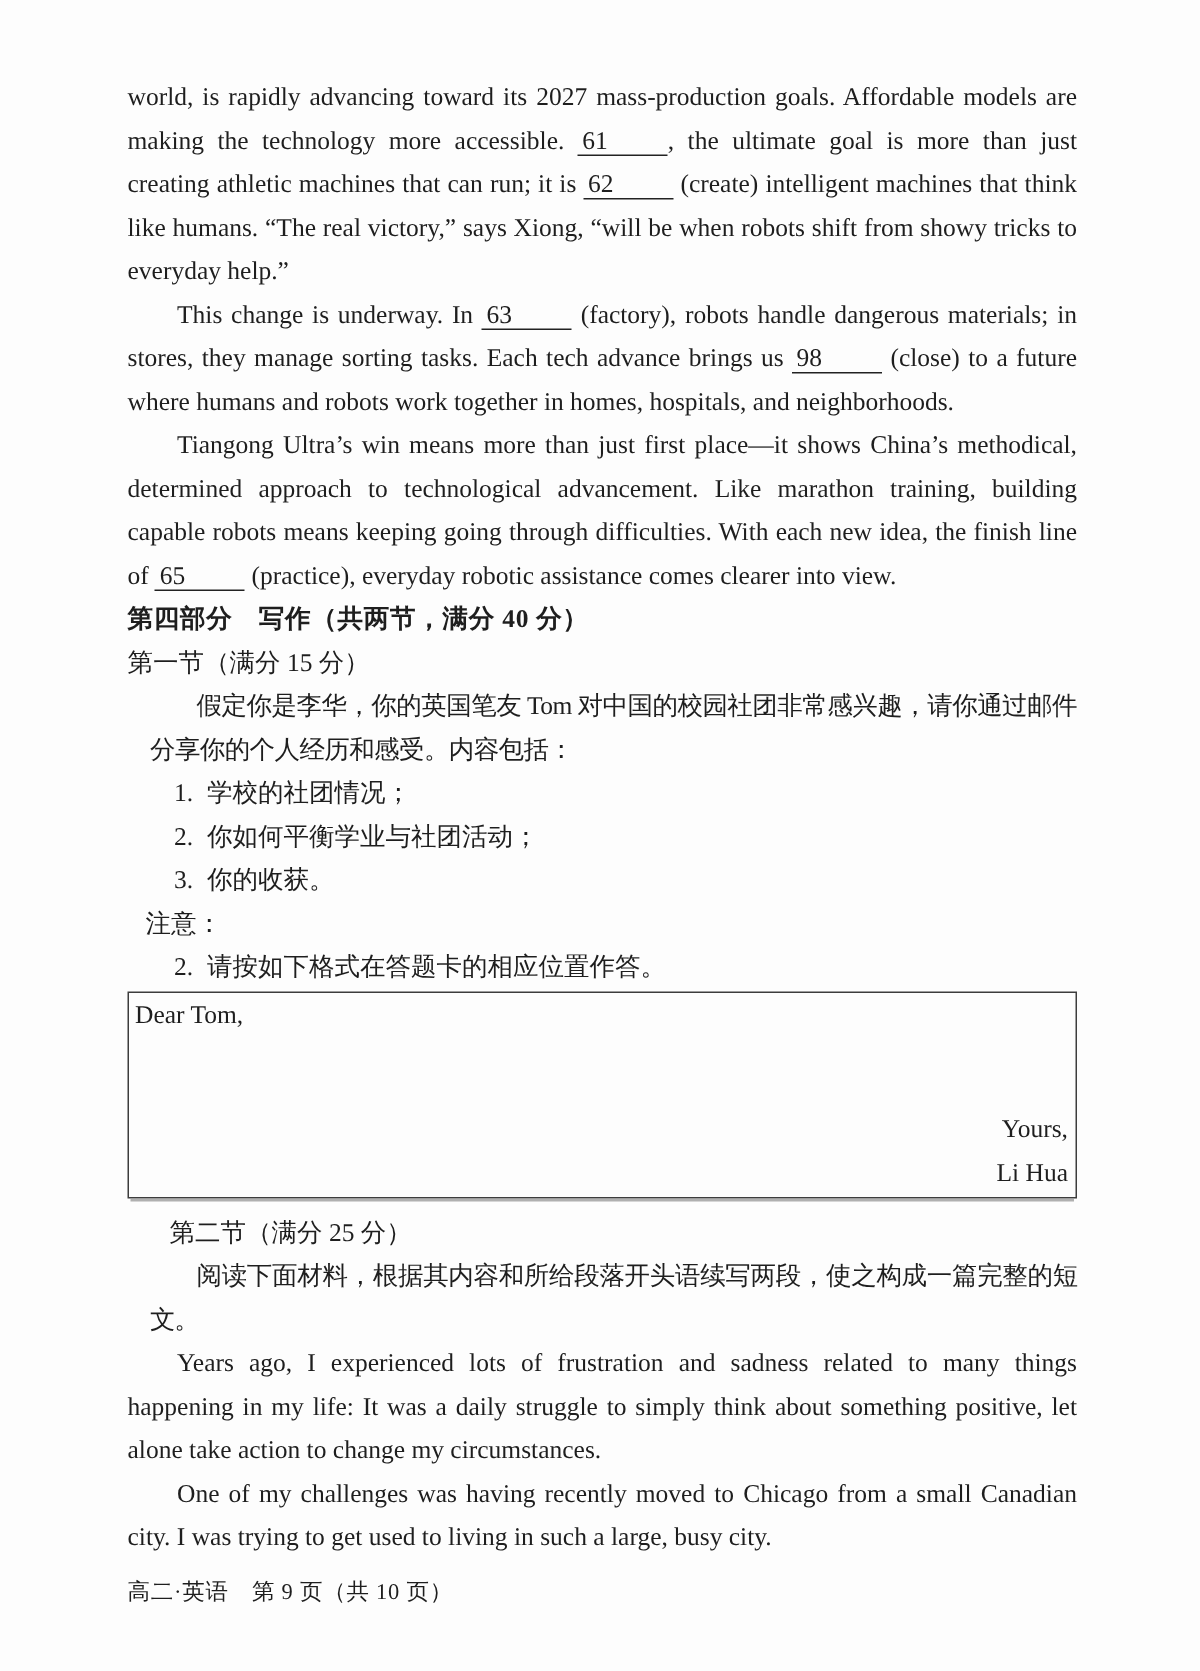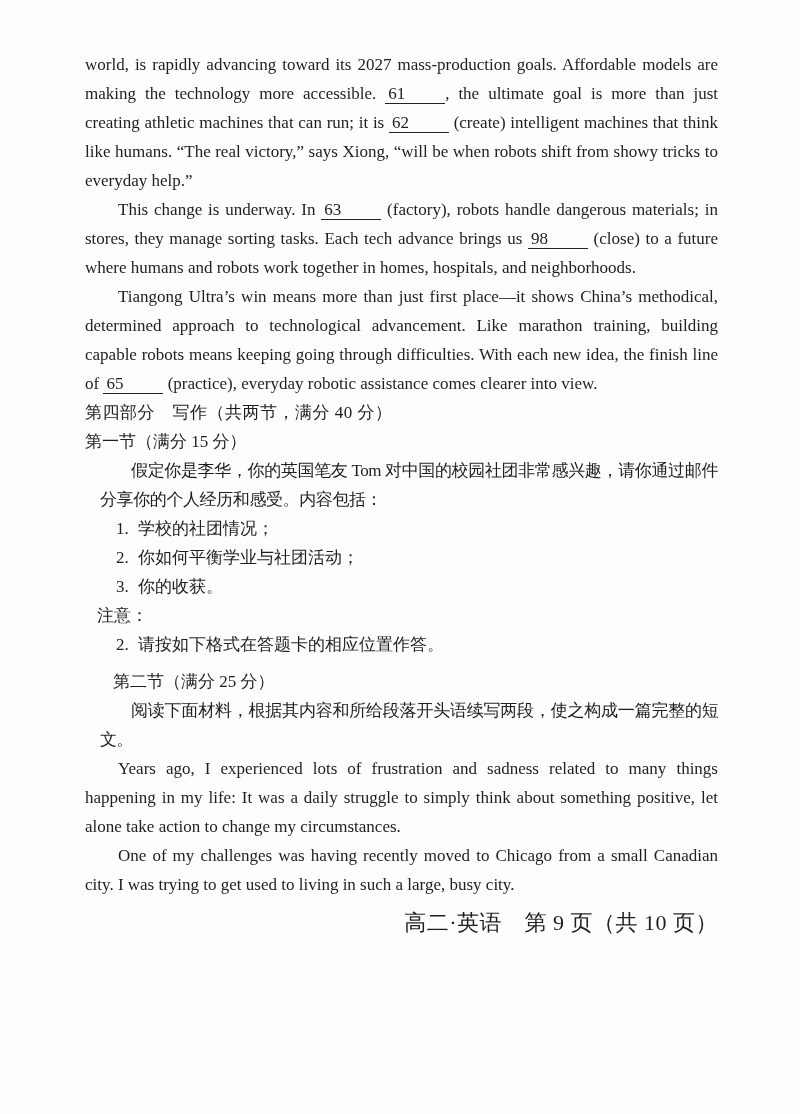--- a/index.html
+++ b/index.html
@@ -21,21 +21,21 @@
   .blank {
     display: inline-block;
     min-width: 54px;
     text-align: left;
     border-bottom: 1.3px solid #222;
     line-height: 19px;
     padding: 0 3px;
     text-indent: 0;
   }
   .cn { line-height: 29px; text-align: justify; }
-  .part-title { font-weight: normal; letter-spacing: 0.5px; }
+  .part-title { font-weight: bold; letter-spacing: 0.5px; }
   .cn-indent { text-indent: 31px; letter-spacing: -0.4px; margin-left: 15px; }
   .tight { letter-spacing: -0.8px; }
   .list-row { line-height: 29px; padding-left: 31px; }
   .list-row .num { display: inline-block; min-width: 22px; }
   .notice { padding-left: 12px; line-height: 29px; }
   .letter-box {
     box-sizing: border-box;
     width: 633px;
     height: 138px;
     margin-top: 2px;
@@ -43,23 +43,23 @@
     box-shadow: 0 4px 0 -2px #b0b0b0;
     display: flex;
     flex-direction: column;
     justify-content: space-between;
     padding: 2px 4px 2px 4px;
   }
   .letter-salutation { line-height: 26px; }
   .letter-closing { text-align: right; line-height: 28.5px; padding-right: 1px; }
   .sec2 { margin-top: 8px; margin-left: 28px; }
   .footer {
-    text-align: right;
+    text-align: left;
     margin-top: 9px;
-    font-size: 22px;
+    font-size: 15px;
     line-height: 29px;
     letter-spacing: 0.5px;
   }
 </style>
 </head>
 <body>
 
 <div class="page">
 
   <p class="en"><span>world, is rapidly advancing toward its 2027 mass-production goals. Affordable models are making the technology more accessible. </span><span class="blank">61</span><span>, the ultimate goal is more than just creating athletic machines that can run; it is </span><span class="blank">62</span><span> (create) intelligent machines that think like humans. “The real victory,” says Xiong, “will be when robots shift from showy tricks to everyday help.”</span></p>
@@ -75,20 +75,27 @@
   <p class="cn cn-indent">假定你是李华，你的英国笔友 Tom 对中国的校园社团非常感兴趣，请你通过邮件分享你的个人经历和感受。内容包括：</p>
 
   <div class="list-row"><span class="num">1.</span><span>学校的社团情况；</span></div>
   <div class="list-row"><span class="num">2.</span><span>你如何平衡学业与社团活动；</span></div>
   <div class="list-row"><span class="num">3.</span><span>你的收获。</span></div>
 
   <div class="notice">注意：</div>
 
   <div class="list-row"><span class="num">2.</span><span>请按如下格式在答题卡的相应位置作答。</span></div>
 
+  <div class="letter-box">
+    <div class="letter-salutation">Dear Tom,</div>
+    <div class="letter-closing">
+      <div>Yours,</div>
+      <div>Li Hua</div>
+    </div>
+  </div>
 
   <div class="cn sec2">第二节（满分 25 分）</div>
 
   <p class="cn cn-indent tight">阅读下面材料，根据其内容和所给段落开头语续写两段，使之构成一篇完整的短文。</p>
 
   <p class="en indent">Years ago, I experienced lots of frustration and sadness related to many things happening in my life: It was a daily struggle to simply think about something positive, let alone take action to change my circumstances.</p>
   <p class="en indent">One of my challenges was having recently moved to Chicago from a small Canadian city. I was trying to get used to living in such a large, busy city.</p>
 
   <div class="footer">高二·英语　第 9 页（共 10 页）</div>
 

